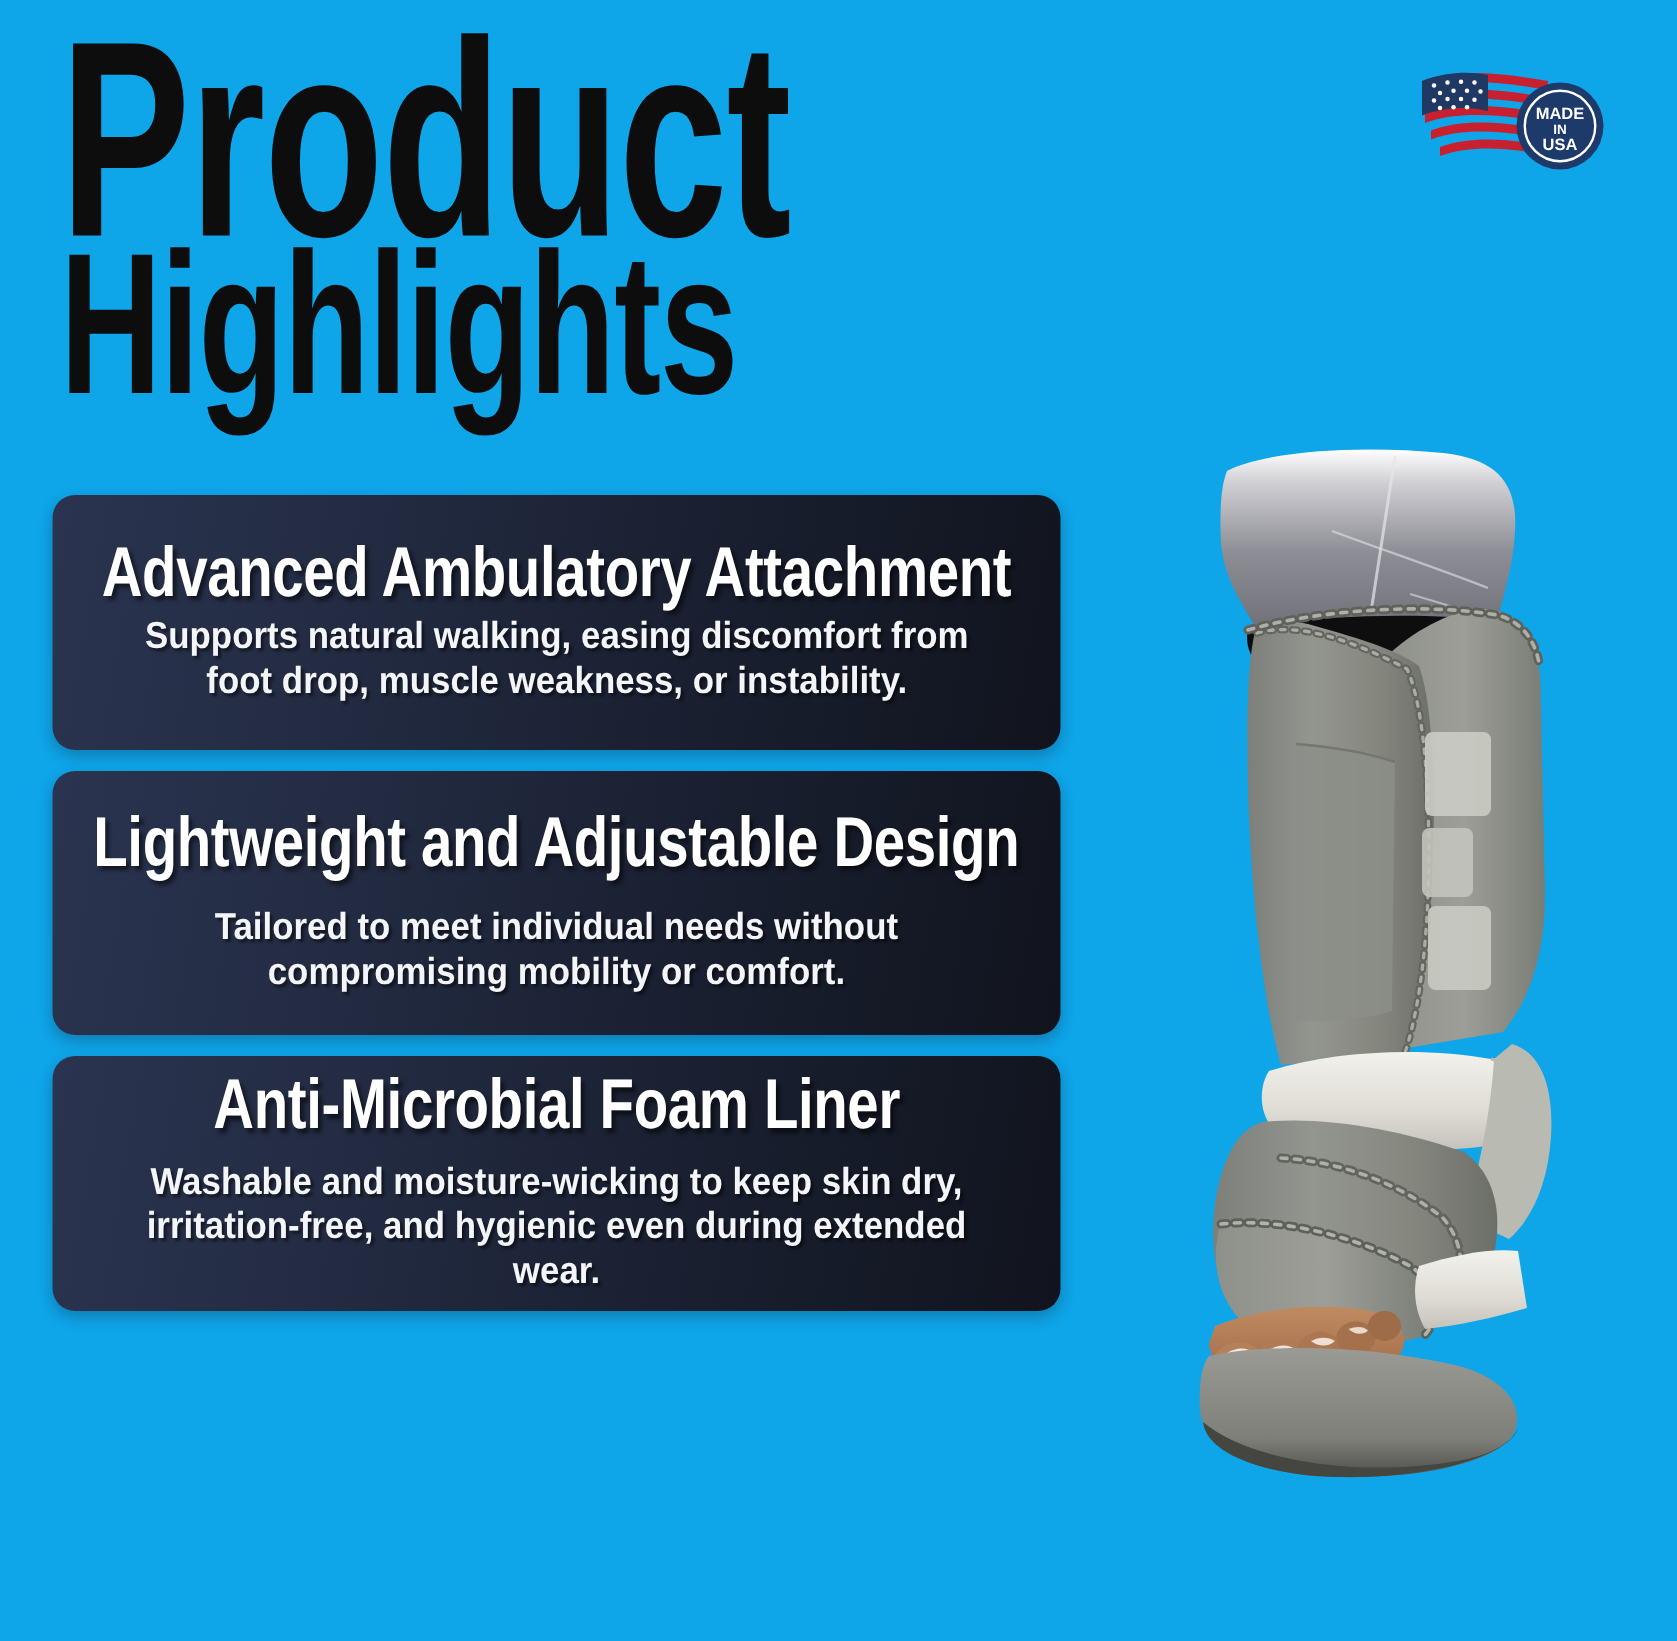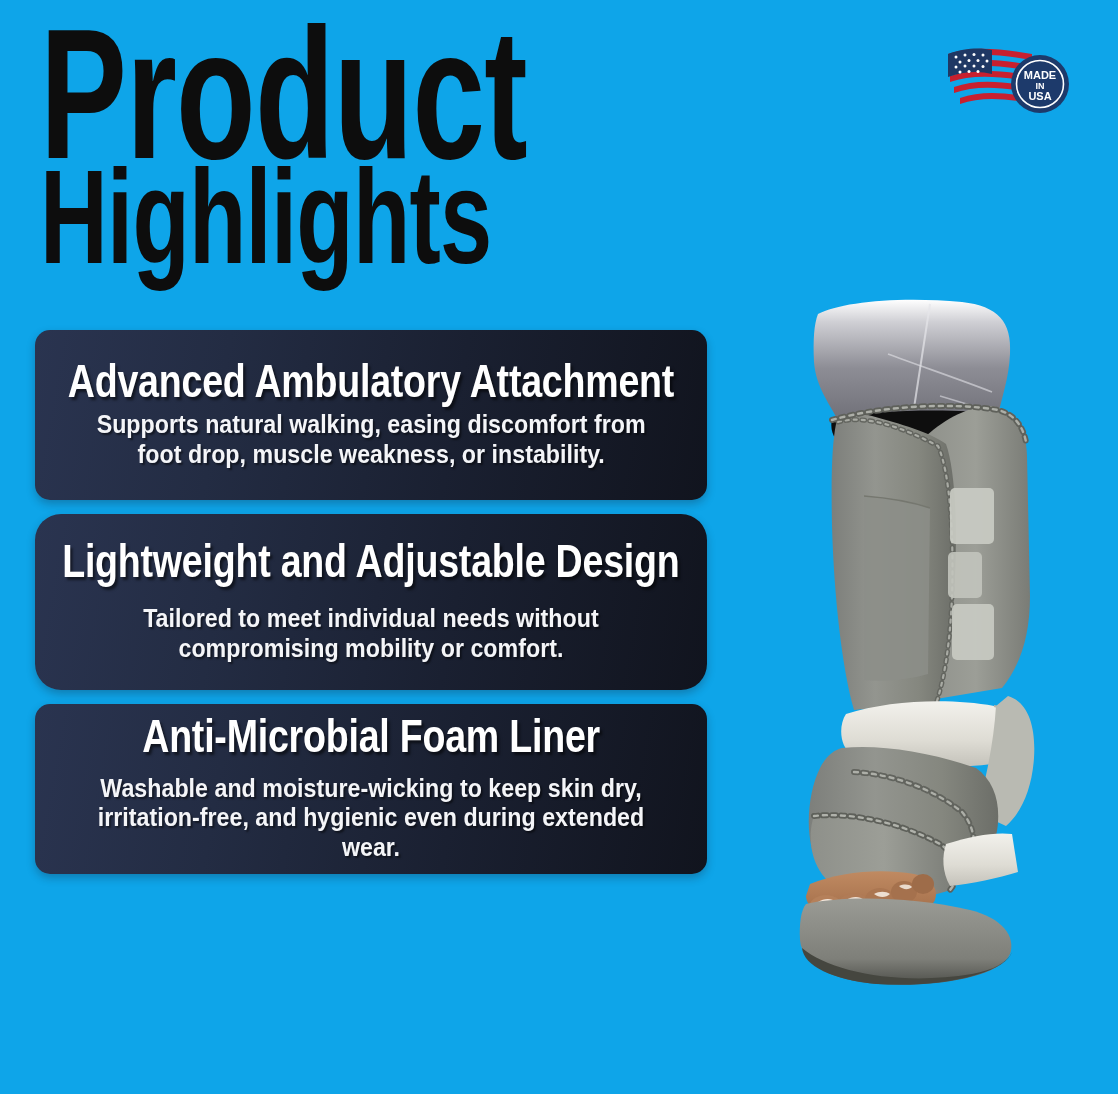--- a/index.html
+++ b/index.html
@@ -69,21 +69,21 @@
     box-shadow: 0 4px 9px rgba(20,25,40,0.28);
     margin-bottom: 14px;
     box-sizing: border-box;
     overflow: hidden;
     display: flex;
     flex-direction: column;
     justify-content: center;
     align-items: center;
   }
   .card-1 { height: 170px; padding: 6px 18px 10px; }
-  .card-2 { height: 176px; padding: 6px 18px 10px; border-radius: 26px; }
+  .card-2 { height: 176px; padding: 6px 18px 10px; }
   .card-3 { height: 176px; padding: 6px 18px 10px; }
   .card-4 { height: 170px; padding: 6px 8px 10px; }
 
   .card-title {
     color: #ffffff;
     font-family: "Liberation Sans", sans-serif;
     font-weight: bold;
     font-size: 47px;
     line-height: 1.02;
     letter-spacing: -0.3px;

